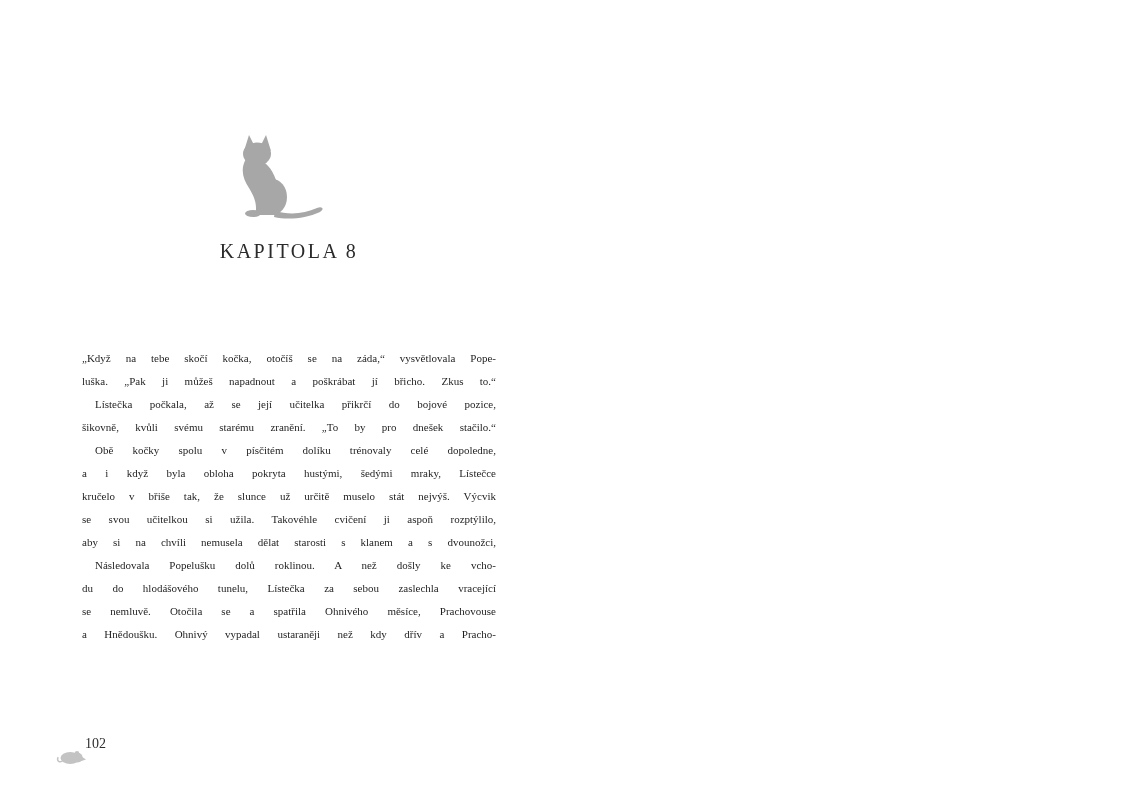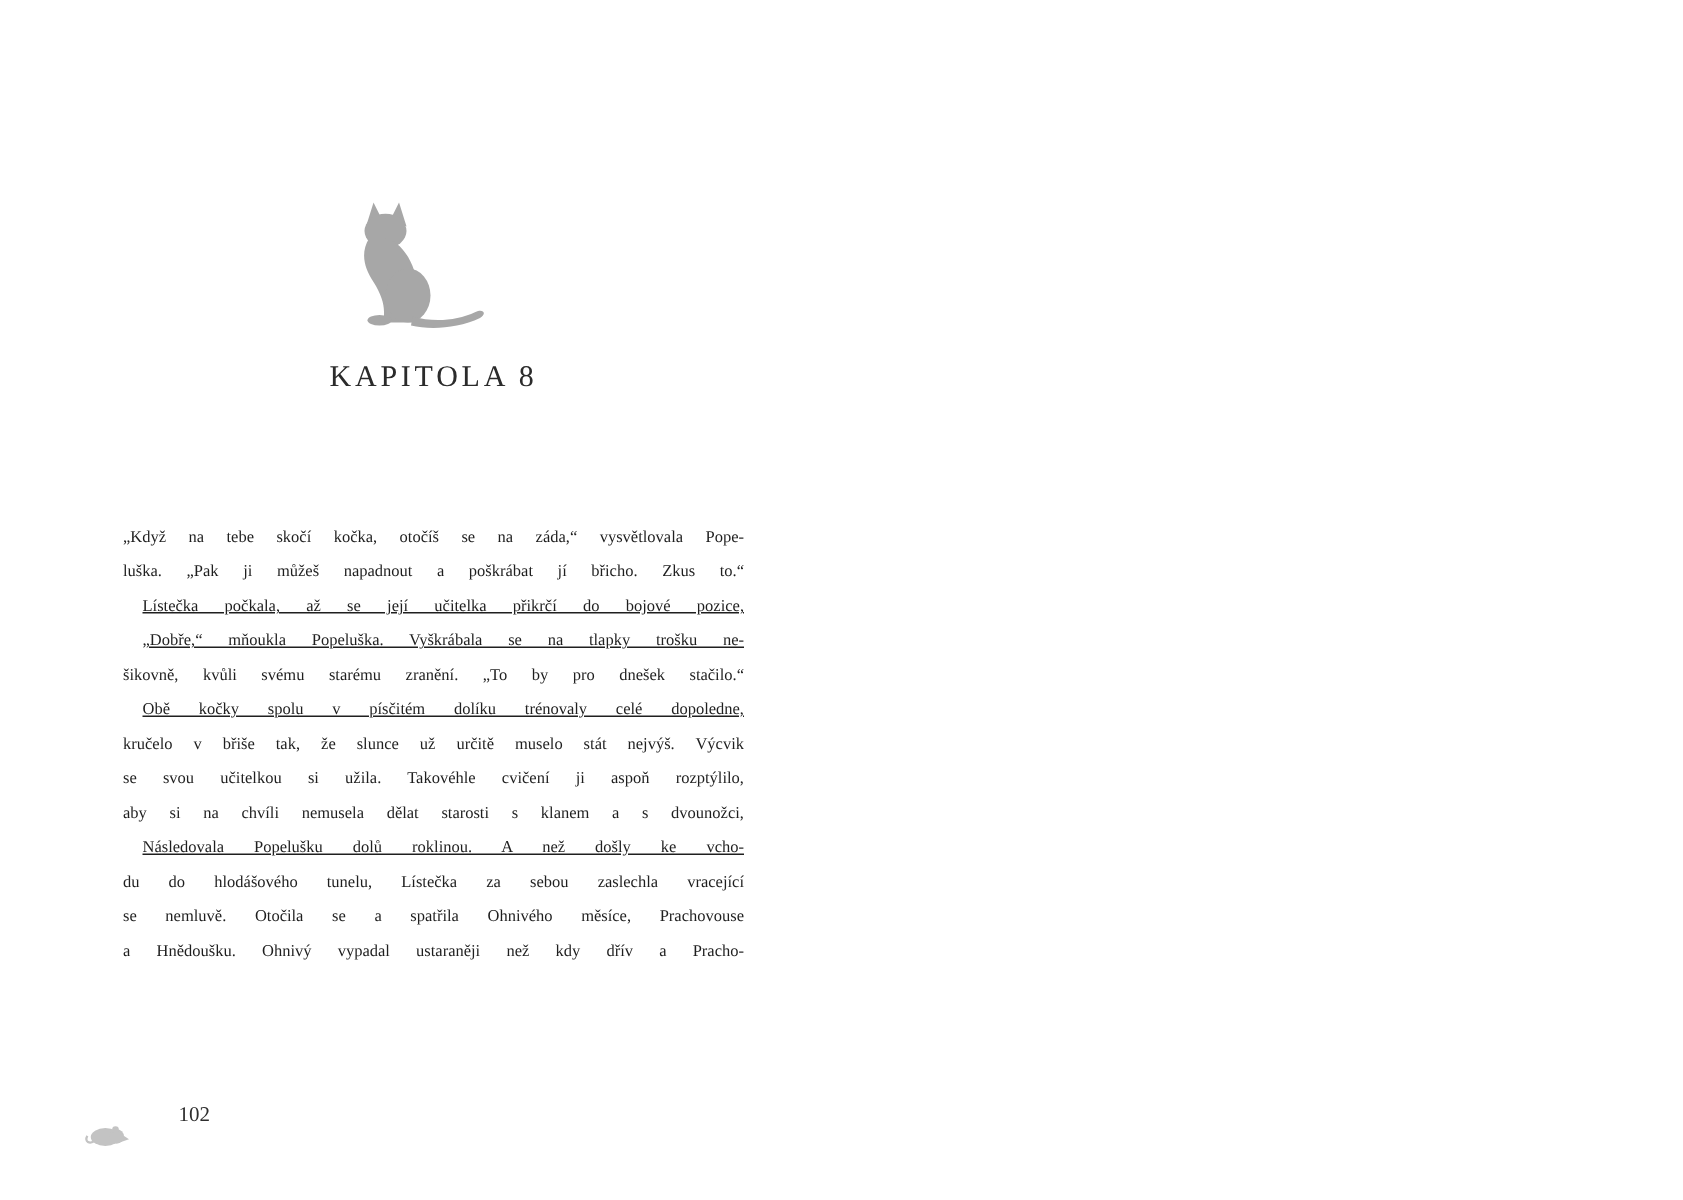--- a/index.html
+++ b/index.html
@@ -36,28 +36,28 @@
   .body-text {
     position: absolute;
     font-size: 11px;
     line-height: 23px;
     margin-top: 14px;
   }
   .body-left  { left: 82px;  top: 333px; width: 414px; }
 
   .line { text-align: justify; text-align-last: justify; }
   .line.end { text-align-last: left; }
-  .line.indent { text-indent: 13px; text-decoration: underline; }
+  .line.indent { text-indent: 13px; }
 
   .page-num {
     position: absolute;
     font-size: 14px;
     color: #2e2e2e;
   }
-  .page-num-left  { left: 85px;   top: 736px; margin-left: 34px; }
+  .page-num-left  { left: 85px;   top: 736px; }
 
   .mouse-art { position: absolute; width: 30px; height: 17px; }
   .mouse-left-page  { left: 56px;   top: 748px; }
   .mouse-art svg { display: block; width: 100%; height: 100%; }
 </style>
 </head>
 <body>
 
 <div>
 
@@ -74,23 +74,23 @@
         <ellipse cx="22" cy="79.5" rx="8" ry="3.5"></ellipse>
       </svg>
     </div>
 
     <h1 class="chapter-heading">KAPITOLA 8</h1>
 
     <div class="body-text body-left">
         <div class="line">„Když na tebe skočí kočka, otočíš se na záda,“ vysvětlovala Pope-</div>
         <div class="line">luška. „Pak ji můžeš napadnout a poškrábat jí břicho. Zkus to.“</div>
         <div class="line indent">Lístečka počkala, až se její učitelka přikrčí do bojové pozice,</div>
-        <div class="line indent">„Dobře,“ mňoukla Popeluška. Vyškrábala se na tlapky trošku ne-</div>
         <div class="line">šikovně, kvůli svému starému zranění. „To by pro dnešek stačilo.“</div>
         <div class="line indent">Obě kočky spolu v písčitém dolíku trénovaly celé dopoledne,</div>
+        <div class="line">a i když byla obloha pokryta hustými, šedými mraky, Lístečce</div>
         <div class="line">kručelo v břiše tak, že slunce už určitě muselo stát nejvýš. Výcvik</div>
         <div class="line">se svou učitelkou si užila. Takovéhle cvičení ji aspoň rozptýlilo,</div>
         <div class="line">aby si na chvíli nemusela dělat starosti s klanem a s dvounožci,</div>
         <div class="line indent">Následovala Popelušku dolů roklinou. A než došly ke vcho-</div>
         <div class="line">du do hlodášového tunelu, Lístečka za sebou zaslechla vracející</div>
         <div class="line">se nemluvě. Otočila se a spatřila Ohnivého měsíce, Prachovouse</div>
         <div class="line">a Hnědoušku. Ohnivý vypadal ustaraněji než kdy dřív a Pracho-</div>
       </div>
 
     <div class="mouse-art mouse-left-page">

